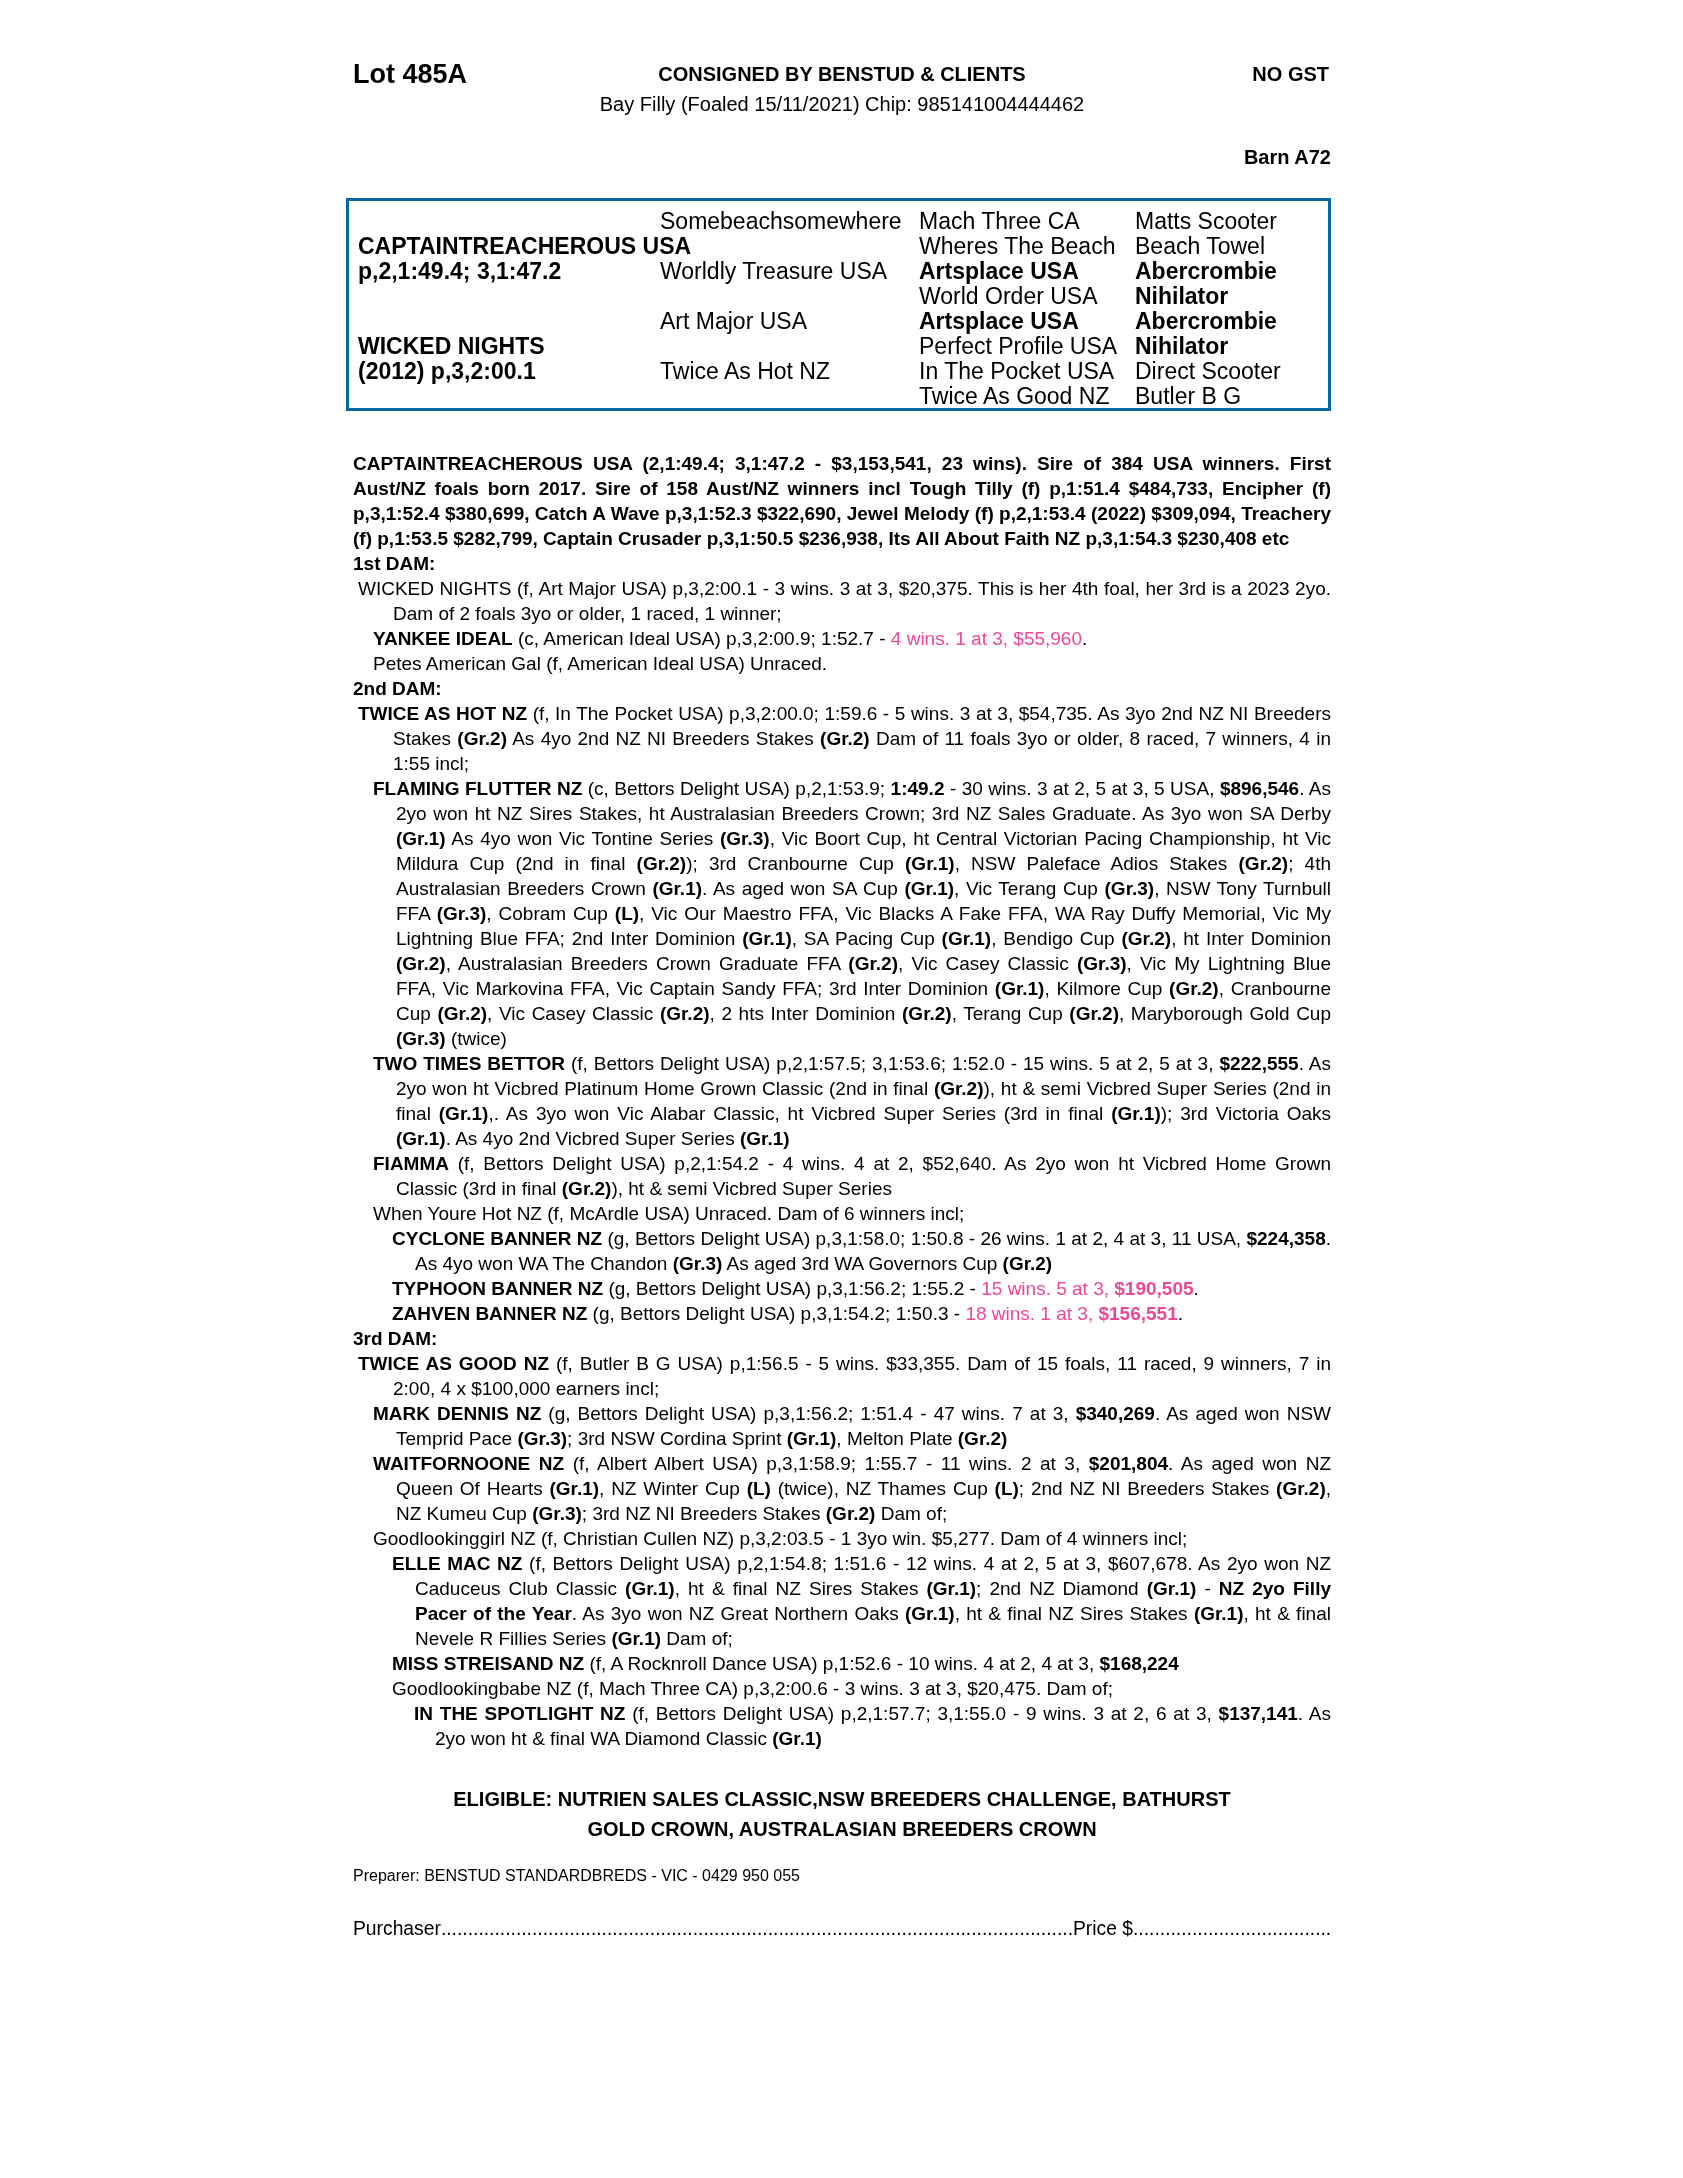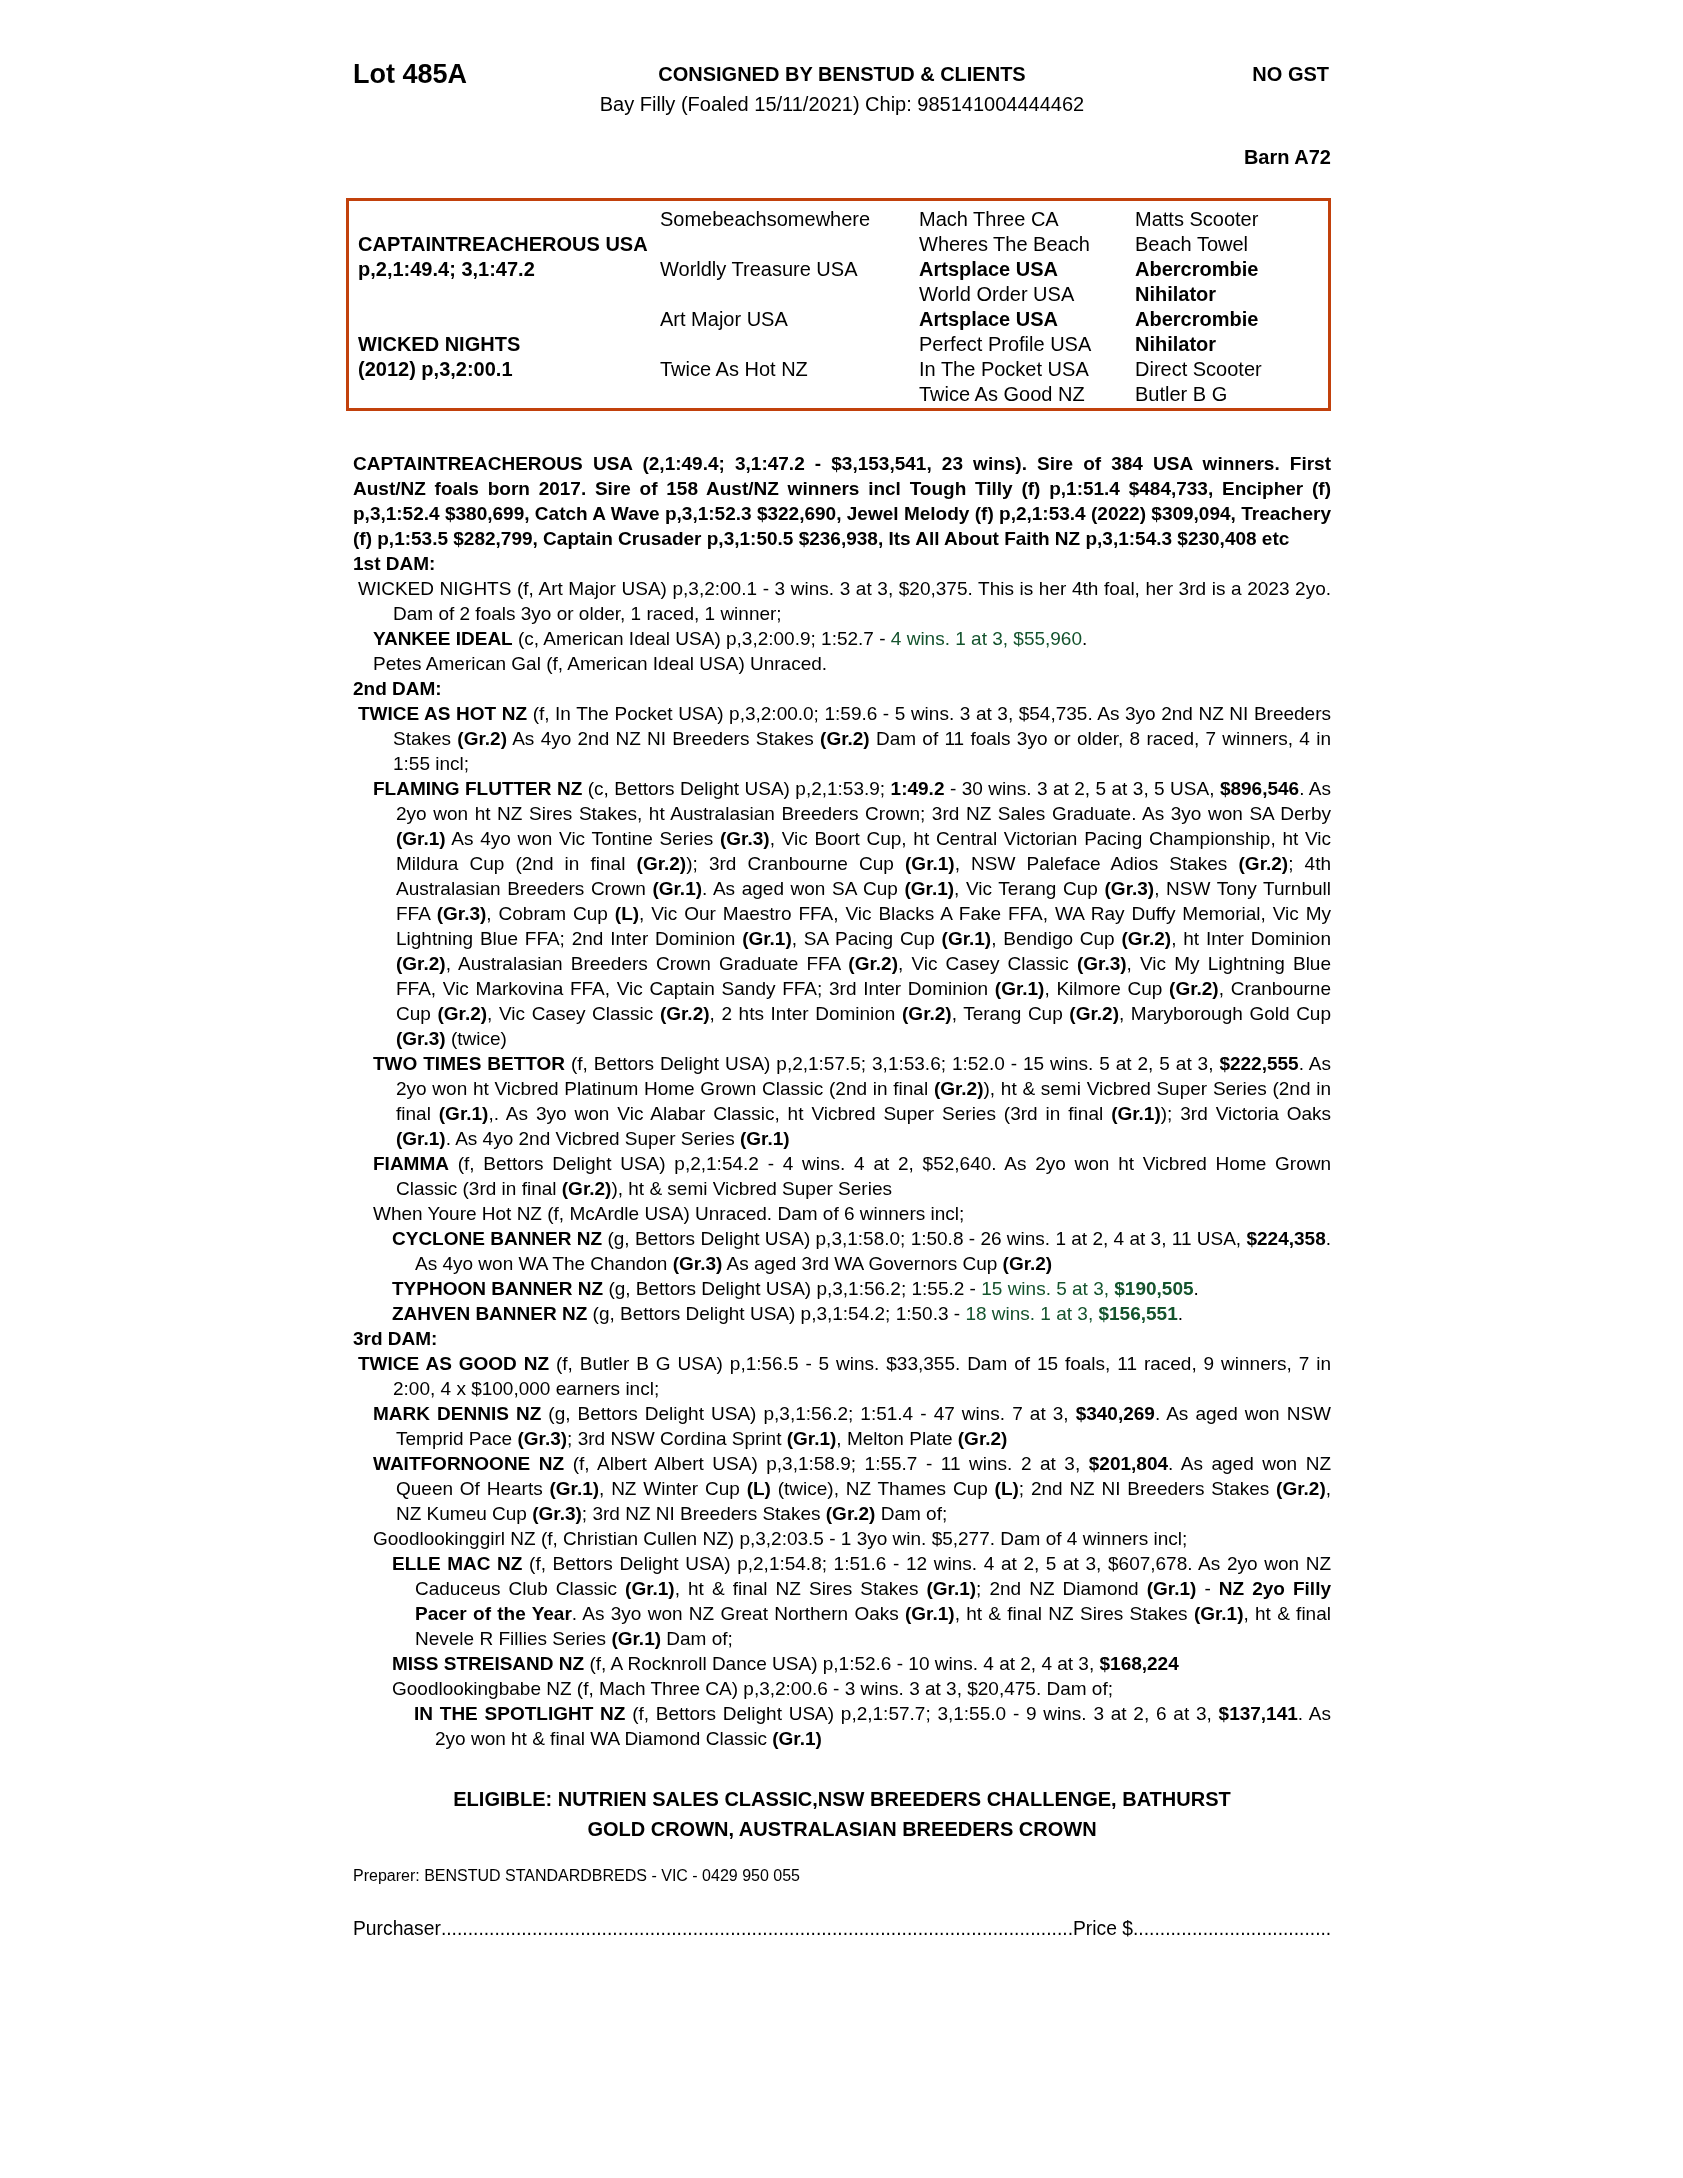--- a/index.html
+++ b/index.html
@@ -18,44 +18,44 @@
   .lot { position:absolute; left:0; top:0; font-size:27px; font-weight:bold;text-align:right; }
   .hcenter { text-align:center; padding-top:4px; }
   .consigned { font-size:20px; font-weight:bold; }
   .desc { font-size:20px; margin-top:7px; }
   .gst { position:absolute; right:2px; top:4px; font-size:20px; font-weight:bold; }
   .barn { position:absolute; right:0; top:87px; font-size:20px; font-weight:bold; }
 
   
   .ped-table {
     box-sizing:border-box;
-    border:3px solid #c2410c;
+    border:3px solid #0369a1;
     margin-left:-7px;
     width:985px; height:213px;
     padding:7px 14px 0 9px;
     display:grid;
     grid-template-columns:302px 259px 216px 1fr;
     grid-auto-rows:25px;
-    font-size:20px;
+    font-size:23px;
   }
   .cell { white-space:nowrap; overflow:visible; }
 
   .family-line { font-size:19.3px; margin-top:13px; }
 
   
   .details { font-size:19px; line-height:25px; margin-top:40px; }
   .para { text-align:justify; }
   .sire { font-weight:bold; }
   .dam-head { font-weight:bold; text-align:left; }
   .lv1 { padding-left:40px; text-indent:-35px; }
   .lv2 { padding-left:43px; text-indent:-23px; }
   .lv3 { padding-left:62px; text-indent:-23px; }
   .lv4 { padding-left:82px; text-indent:-21px; }
   .b { font-weight:bold; }
-  .r { color:#14532d; }
+  .r { color:#ec4899; }
 
   .eligible { margin-top:33px; text-align:center; font-weight:bold; font-size:20px; line-height:30px; }
   .preparer { margin-top:23px; font-weight:normal; font-size:16px; }
   .purchaser-row { margin-top:33px; font-size:19.3px; display:flex; align-items:baseline; }
   .dots { overflow:hidden; white-space:nowrap; }
   .dots.flexfill { flex:1; }
   .dots.fixed { width:198px; }
 </style>
 </head>
 <body>

